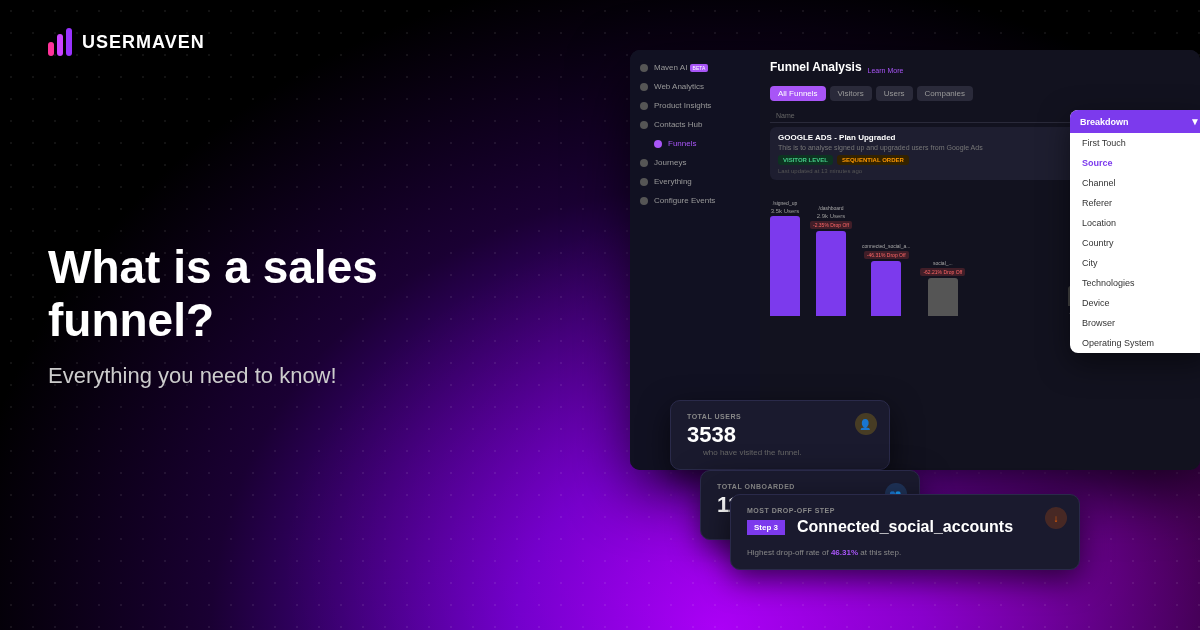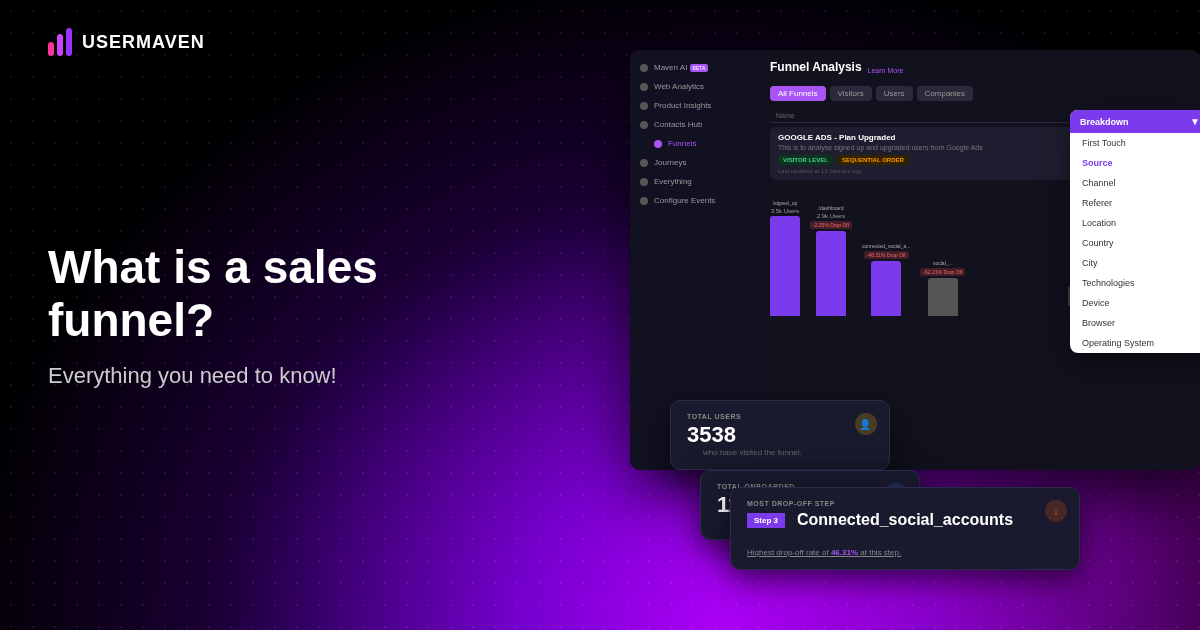--- a/index.html
+++ b/index.html
@@ -577,20 +577,20 @@
     <div class="stats-desc">who have completed all steps.</div>
   </div>
 
   <div class="stats-card stats-card-3">
     <div class="stats-icon icon-orange" style="top:12px;right:12px;">↓</div>
     <div class="stats-label">MOST DROP-OFF STEP</div>
     <div style="display:flex;align-items:center;gap:6px;margin-top:4px;">
       <span class="step-badge">Step 3</span>
       <span style="color:#fff;font-size:16px;font-weight:700;">Connected_social_accounts</span>
     </div>
-    <div class="drop-off-text" style="margin-top:19px;text-decoration:underline;">
+    <div class="drop-off-text" style="margin-top:12px;">
       <span>Highest drop-off rate of</span>
       <span class="highlight-text">46.31%</span>
       <span>at this step.</span>
     </div>
   </div>
 
 </div>
 
 </body></html>

